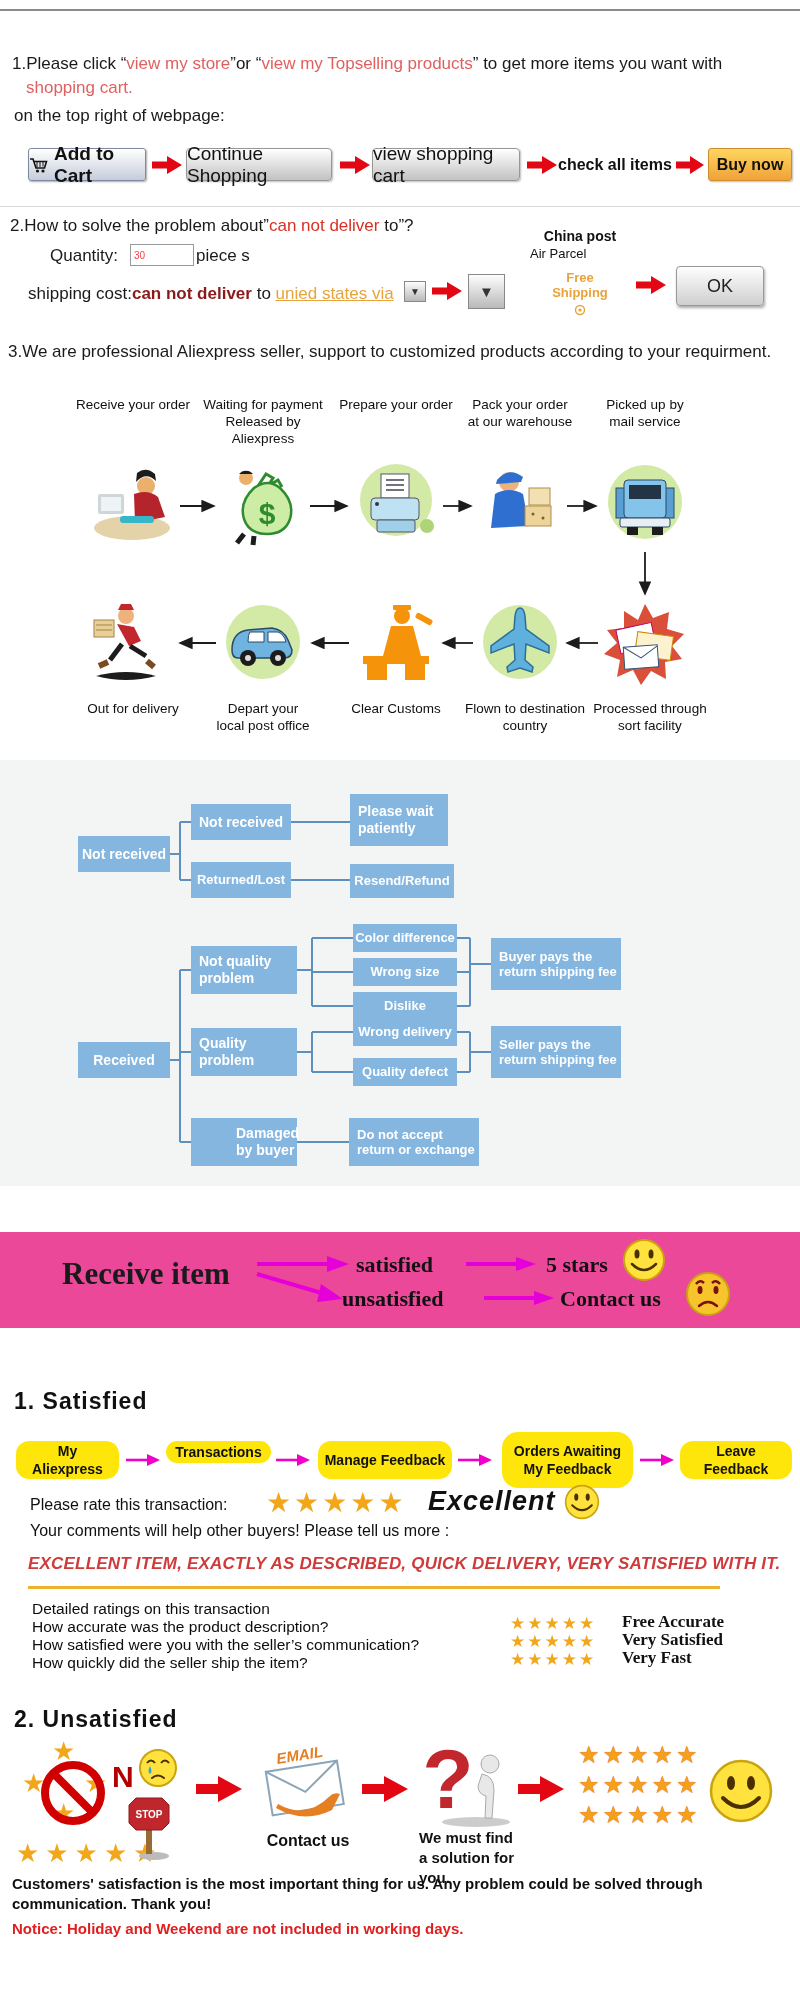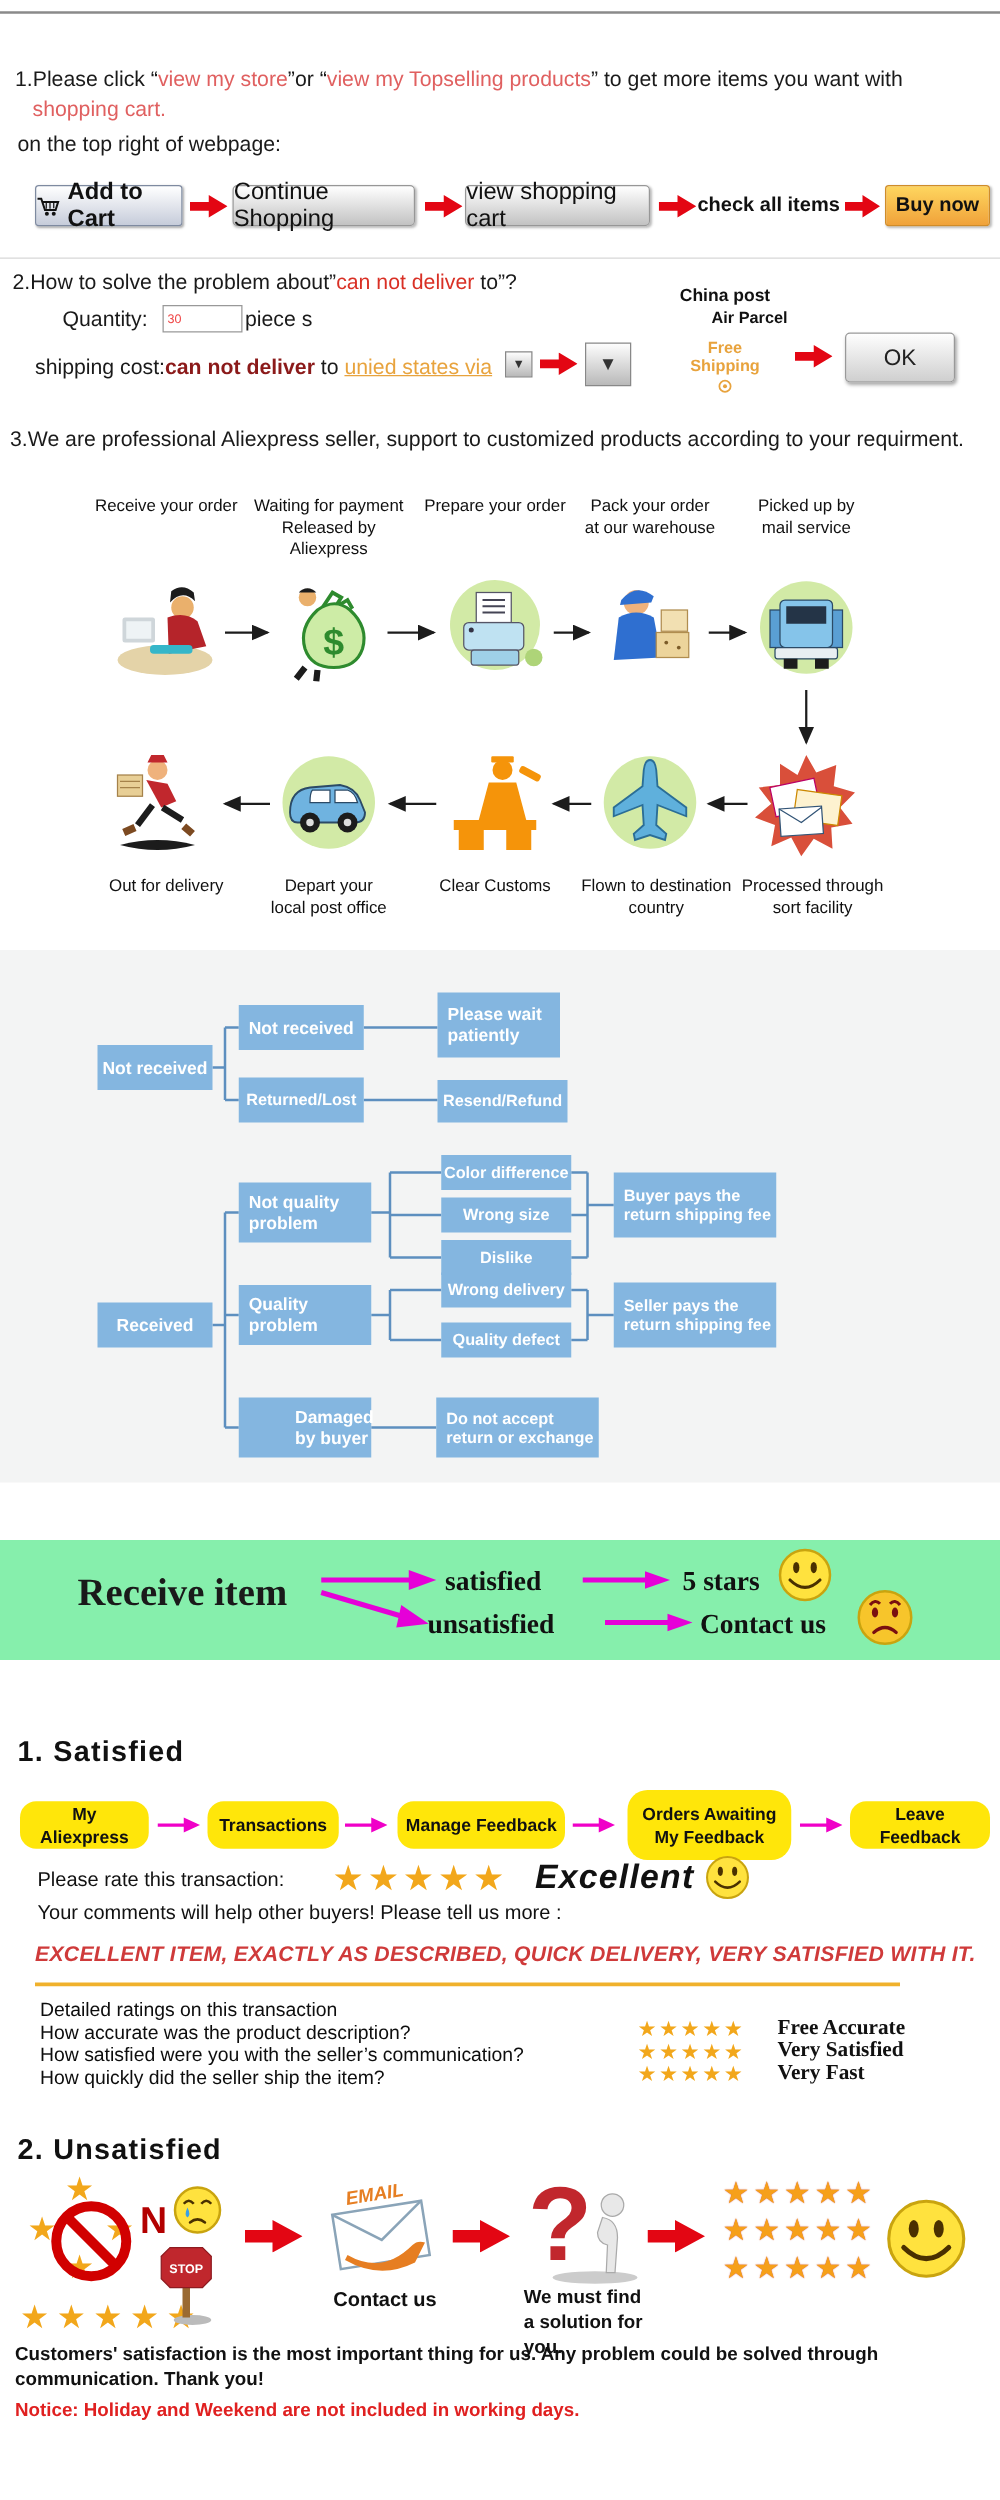--- a/index.html
+++ b/index.html
@@ -33,21 +33,21 @@
   .plabel{font-size:13.5px;line-height:17px;text-align:center;color:#101010;}
   .picon{width:86px;height:86px;}
   
   #flowpanel{background:#f3f4f4;}
   .fbox{background:#84b6e0;color:#fff;font-weight:bold;font-size:14px;line-height:1.18;
         display:flex;align-items:center;justify-content:center;text-align:center;
         box-sizing:border-box;}
   .fbox.left{justify-content:flex-start;text-align:left;padding-left:8px;}
   .fbox.small{font-size:13px;}
   
-  #banner{background:#86efac;}
+  #banner{background:#ec4899;}
   .serifb{font-family:"Liberation Serif",serif;font-weight:bold;}
   
   .h2x{font-size:23px;font-weight:bold;letter-spacing:1px;}
   .ybtn{background:#ffe60a;border-radius:13px;color:#111;font-size:14px;font-weight:bold;
         display:flex;align-items:center;justify-content:center;text-align:center;
         box-sizing:border-box;padding:2px 6px;line-height:1.3;}
   .stars{color:#f2a71b;letter-spacing:3px;}
   .qline{font-size:15.5px;line-height:18px;color:#0d0d0d;}
   .vlabel{font-family:"Liberation Serif",serif;font-weight:bold;font-size:17px;}
   .gridstars{color:#f6a01a;font-size:24px;letter-spacing:3px;line-height:30px;
@@ -121,21 +121,21 @@
   <span class="abs" style="left:432px;top:282px;">
     <svg width="30" height="19" viewBox="0 0 30 19">
         <path d="M0 5.5 h15 v-5.5 l15 9 -15 9 v-5.5 h-15z" fill="#e30613"></path>
       </svg>
   </span>
   <div class="abs dd" style="left:468px;top:274px;width:37px;height:35px;font-size:15px;">
     <span>▼</span>
   </div>
 
   <div class="abs" style="left:530px;top:228px;width:100px;text-align:center;font-size:14px;font-weight:bold;">China post</div>
-  <div class="abs" style="left:530px;top:246px;width:100px;text-align:right;font-size:13px;font-weight:bold;">Air Parcel</div>
+  <div class="abs" style="left:530px;top:246px;width:100px;text-align:left;font-size:13px;">Air Parcel</div>
   <div class="abs orange" style="left:530px;top:270px;width:100px;text-align:center;font-size:13px;font-weight:bold;line-height:15px;">
     <span class="ml"><span>Free</span><br><span>Shipping</span></span>
   </div>
   <span class="abs" style="left:574px;top:302px;">
     <svg width="12" height="12" viewBox="0 0 12 12">
         <circle cx="6" cy="6" r="4.5" fill="none" stroke="#e8a33d" stroke-width="1.4"></circle>
         <circle cx="6" cy="6" r="1.6" fill="#e8a33d"></circle>
       </svg>
   </span>
   <span class="abs" style="left:636px;top:276px;">
@@ -376,21 +376,21 @@
     </span>
   </div>
 
   <div class="abs h2x" style="left:14px;top:1388px;">1. Satisfied</div>
 
   <div class="abs ybtn" style="left:16px;top:1441px;width:103px;height:38px;">My Aliexpress</div>
   <svg class="abs" style="left:126px;top:1453px;" width="34" height="14" viewBox="0 0 34 14">
       <line x1="0" y1="7" x2="23" y2="7" stroke="#f000c8" stroke-width="2.6"></line>
       <polygon points="21,1 34,7 21,13" fill="#f000c8"></polygon>
     </svg>
-  <div class="abs ybtn" style="left:166px;top:1441px;width:105px;height:38px;">Transactions</div>
+  <div class="abs ybtn" style="left:166px;top:1441px;width:105px;height:22px;">Transactions</div>
   <svg class="abs" style="left:276px;top:1453px;" width="34" height="14" viewBox="0 0 34 14">
       <line x1="0" y1="7" x2="23" y2="7" stroke="#f000c8" stroke-width="2.6"></line>
       <polygon points="21,1 34,7 21,13" fill="#f000c8"></polygon>
     </svg>
   <div class="abs ybtn" style="left:318px;top:1441px;width:134px;height:38px;">Manage Feedback</div>
   <svg class="abs" style="left:458px;top:1453px;" width="34" height="14" viewBox="0 0 34 14">
       <line x1="0" y1="7" x2="23" y2="7" stroke="#f000c8" stroke-width="2.6"></line>
       <polygon points="21,1 34,7 21,13" fill="#f000c8"></polygon>
     </svg>
   <div class="abs ybtn ml" style="left:502px;top:1432px;width:131px;height:56px;border-radius:16px;">Orders Awaiting

